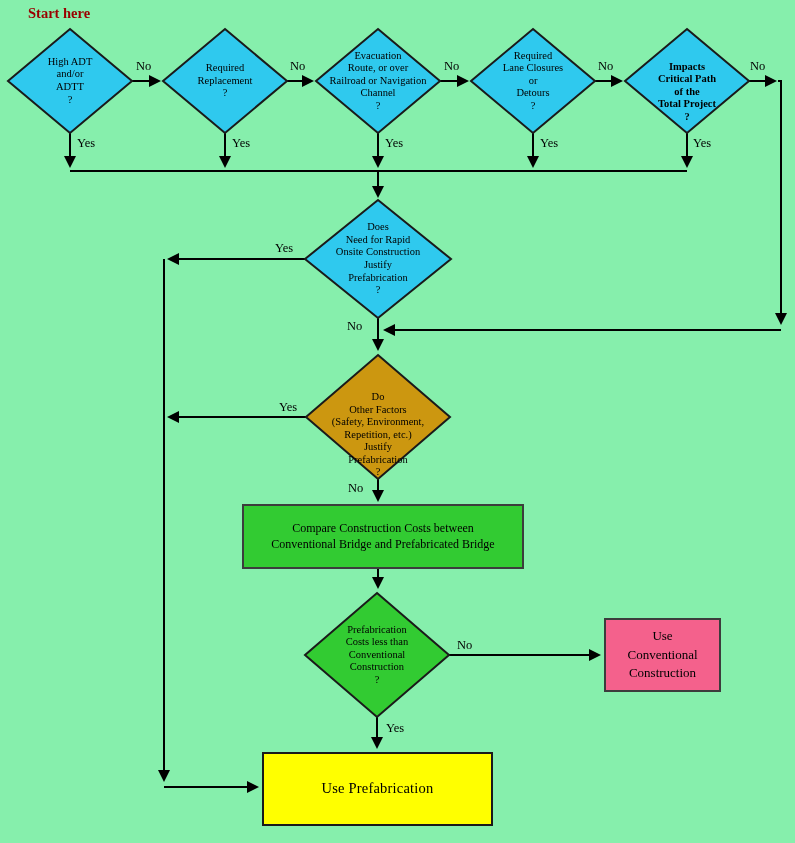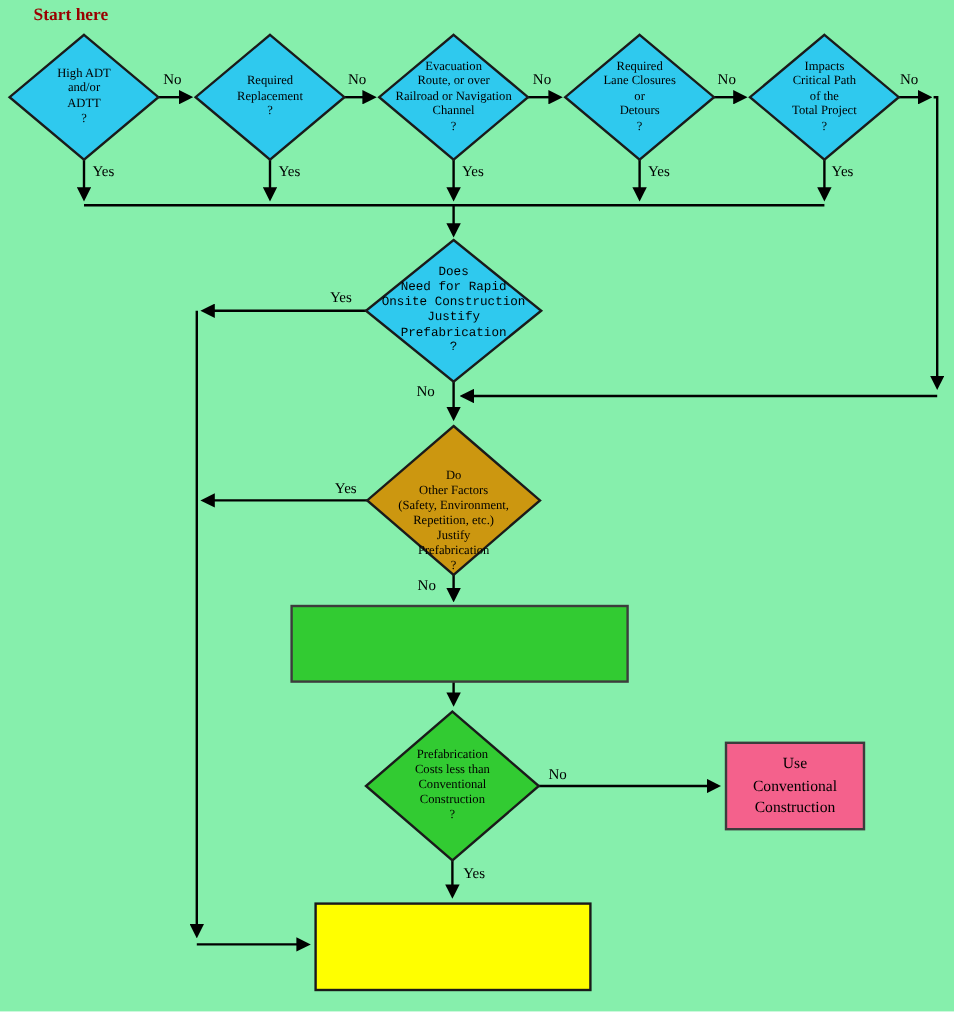--- a/index.html
+++ b/index.html
@@ -106,47 +106,50 @@
   <div class="node-text" style="left:312px;top:29px;width:132px;height:104px;">Evacuation
 Route, or over
 Railroad or Navigation
 Channel
 ?</div>
   <div class="node-text" style="left:471px;top:29px;width:124px;height:104px;">Required
 Lane Closures
 or
 Detours
 ?</div>
-  <div class="node-text" style="left:625px;top:29px;width:124px;height:104px;">Impacts
+  <div class="node-text" style="left:625px;top:40px;width:124px;height:104px;font-weight:bold;">Impacts
 Critical Path
 of the
 Total Project
 ?</div>
-  <div class="node-text" style="left:303px;top:200px;width:150px;height:118px;font-family:Liberation Mono, monospace;">Does
+  <div class="node-text" style="left:303px;top:200px;width:150px;height:118px;">Does
 Need for Rapid
 Onsite Construction
 Justify
 Prefabrication
 ?</div>
   <div class="node-text" style="left:304px;top:373px;width:148px;height:124px;">Do
 Other Factors
 (Safety, Environment,
 Repetition, etc.)
 Justify
 Prefabrication
 ?</div>
   <div class="node-text" style="left:303px;top:593px;width:148px;height:124px;">Prefabrication
 Costs less than
 Conventional
 Construction
 ?</div>
 
+  <div class="node-text rect-text" style="left:243px;top:505px;width:280px;height:63px;">Compare Construction Costs between
+Conventional Bridge and Prefabricated Bridge</div>
   <div class="node-text bold-text pink-text" style="left:605px;top:619px;width:115px;height:72px;">Use
 Conventional
 Construction</div>
+  <div class="node-text bold-text yellow-text" style="left:263px;top:753px;width:229px;height:72px;">Use Prefabrication</div>
 
   <div class="edge-label" style="left:136px;top:60px;">No</div>
   <div class="edge-label" style="left:290px;top:60px;">No</div>
   <div class="edge-label" style="left:444px;top:60px;">No</div>
   <div class="edge-label" style="left:598px;top:60px;">No</div>
   <div class="edge-label" style="left:750px;top:60px;">No</div>
 
   <div class="edge-label" style="left:77px;top:137px;">Yes</div>
   <div class="edge-label" style="left:232px;top:137px;">Yes</div>
   <div class="edge-label" style="left:385px;top:137px;">Yes</div>

